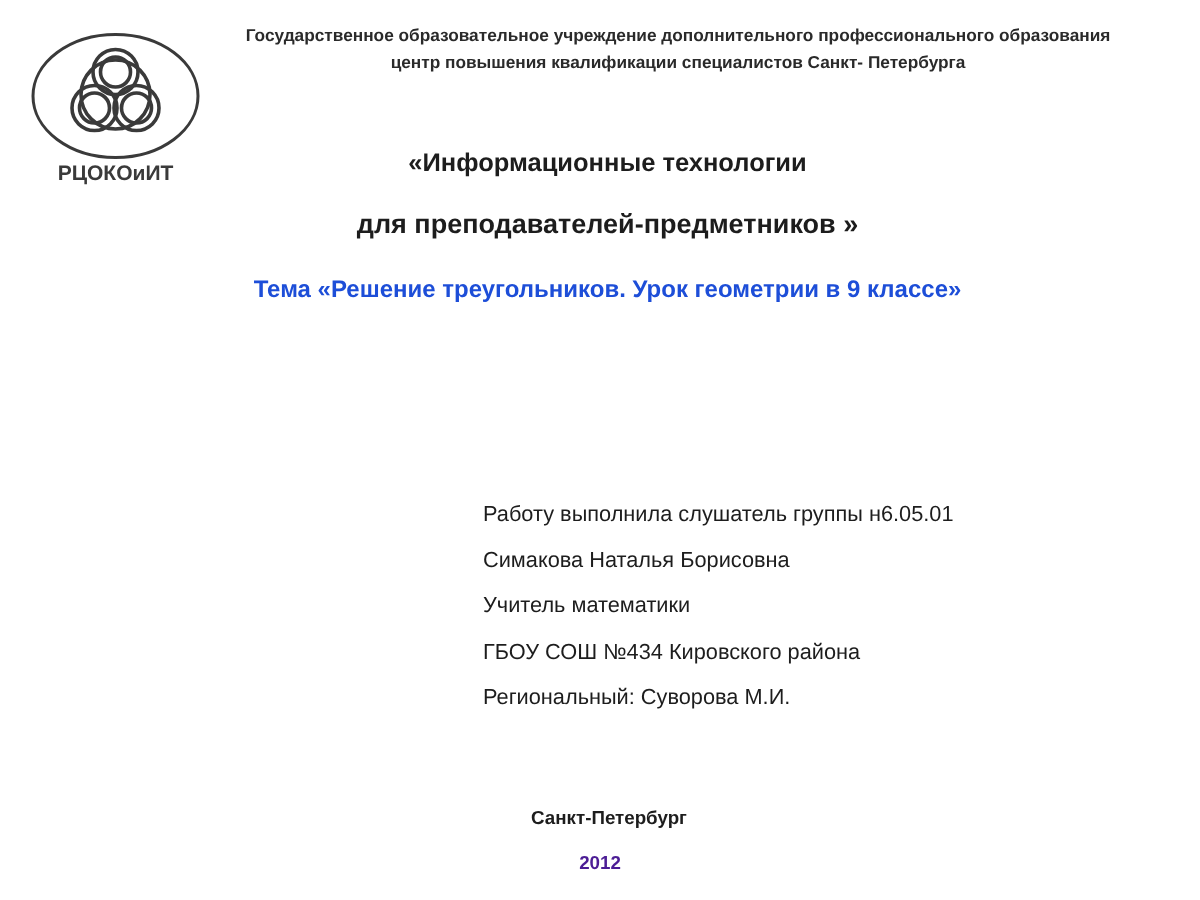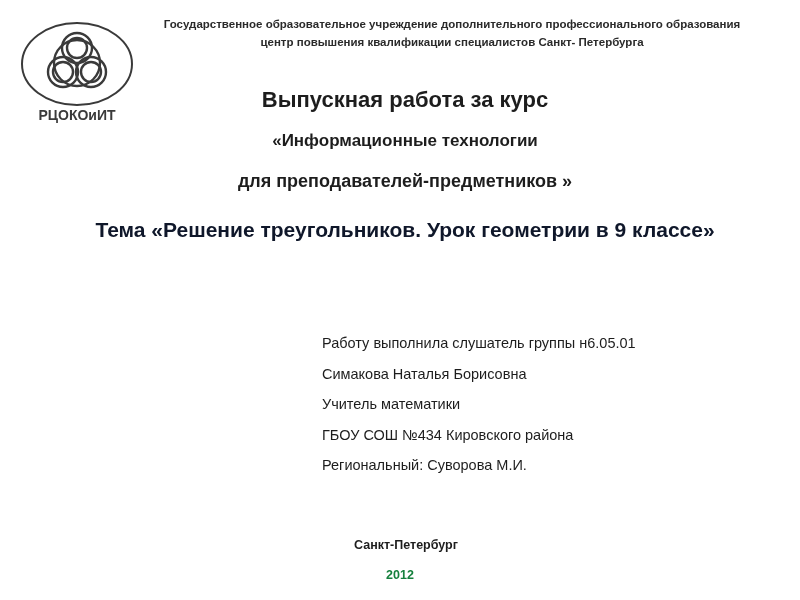--- a/index.html
+++ b/index.html
@@ -64,25 +64,25 @@
     color: #1d1d1d;
   }
   .title-line3 {
     font-size: 18px;
     font-weight: bold;
     line-height: 1.55;
     margin-top: 14px;
     color: #1d1d1d;
   }
   .theme-line {
-    font-size: 21px;
+    font-size: 16px;
     font-weight: bold;
     line-height: 1.3;
     margin-top: 20px;
-    color: #0f172a;
+    color: #1d4ed8;
   }
   .author-block {
     position: absolute;
     left: 322px;
     top: 336px;
     width: 440px;
     text-align: left;
     font-size: 14.5px;
     line-height: 1.0;
     color: #1d1d1d;
@@ -101,21 +101,21 @@
   .footer .city {
     font-size: 12.5px;
     font-weight: bold;
     color: #1d1d1d;
     margin-bottom: 16px;
     padding-left: 12px;
   }
   .footer .year {
     font-size: 12.5px;
     font-weight: bold;
-    color: #15803d;
+    color: #4c1d95;
   }
 </style>
 </head>
 <body>
 
 <div class="slide">
 
   <div class="logo">
     <svg width="118" height="112" viewBox="0 0 118 112" xmlns="http://www.w3.org/2000/svg">
       <ellipse cx="59" cy="44" rx="55" ry="41" fill="none" stroke="#3a3a3a" stroke-width="2"></ellipse>
@@ -131,21 +131,20 @@
       <text x="59" y="100" text-anchor="middle" font-family="'Liberation Sans', sans-serif" font-size="14" font-weight="bold" fill="#3a3a3a">РЦОКОиИТ</text>
     </svg>
   </div>
 
   <div class="org-header">
     <div>Государственное образовательное учреждение дополнительного профессионального образования</div>
     <div>центр повышения квалификации специалистов Санкт- Петербурга</div>
   </div>
 
   <div class="title-block">
-    <div class="title-line1">Выпускная работа за курс</div>
     <div class="title-line2">«Информационные технологии</div>
     <div class="title-line3">для преподавателей-предметников »</div>
     <div class="theme-line">Тема «Решение треугольников. Урок геометрии в 9 классе»</div>
   </div>
 
   <div class="author-block">
     <div class="ln">Работу выполнила  слушатель группы н6.05.01</div>
     <div class="ln">Симакова Наталья Борисовна</div>
     <div class="ln">Учитель математики</div>
     <div class="ln">ГБОУ СОШ №434 Кировского района</div>

